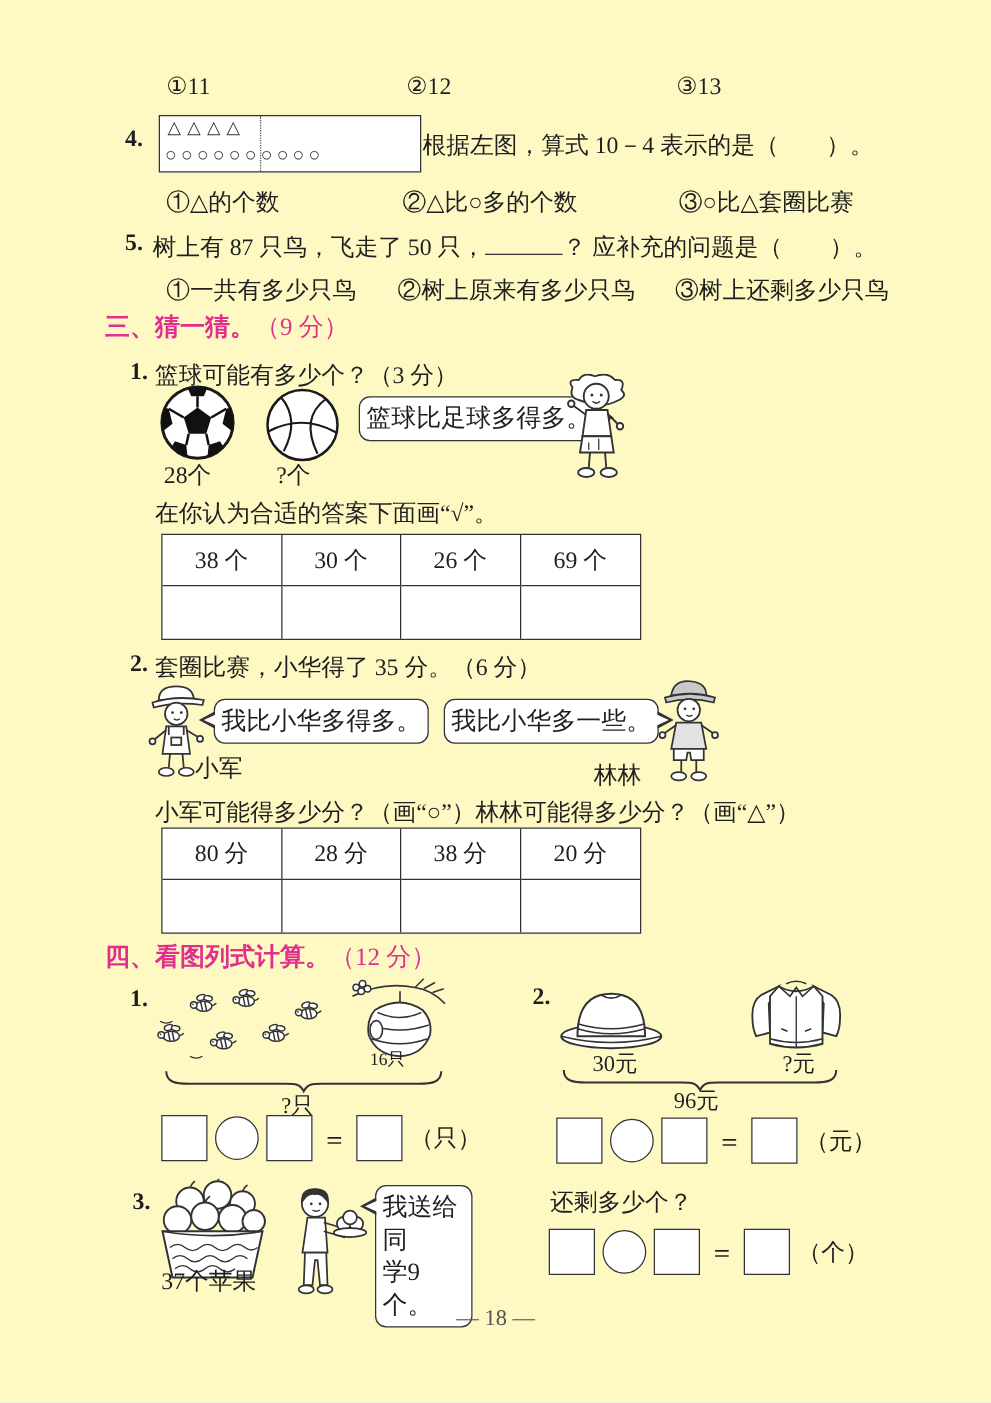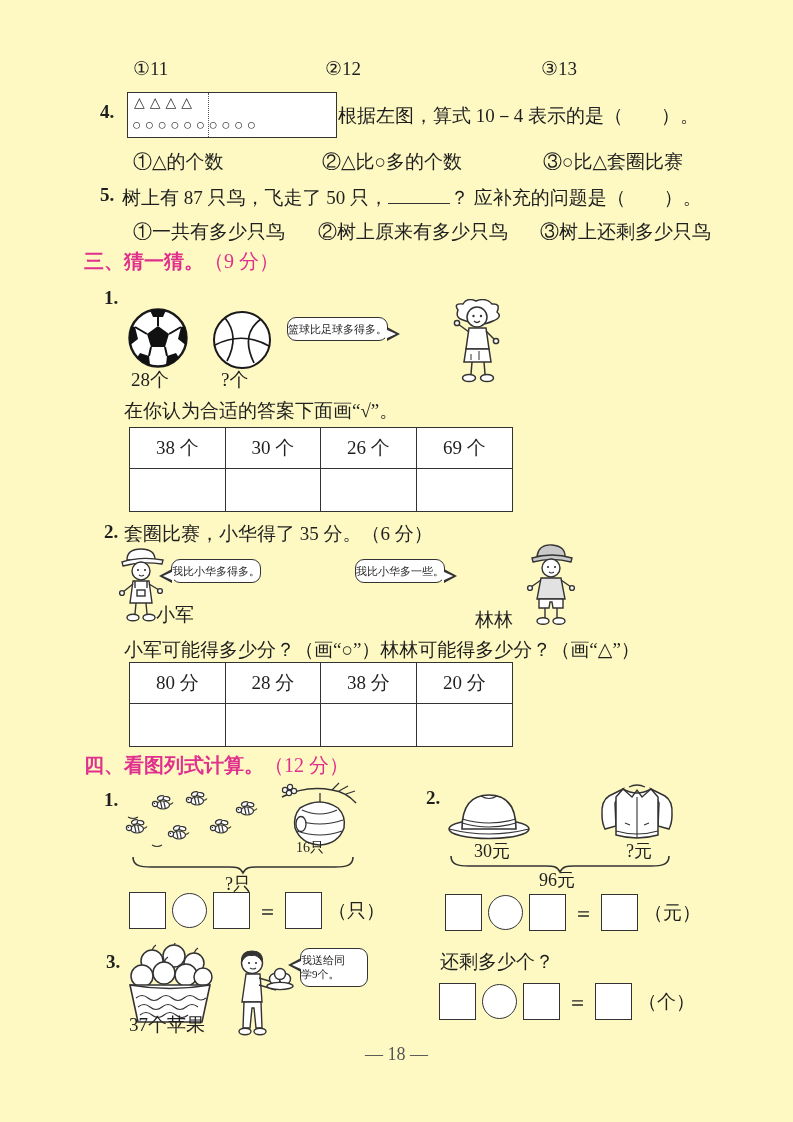--- a/index.html
+++ b/index.html
@@ -21,21 +21,21 @@
   
   .blank{display:inline-block; width:62px; height:1em; border-bottom:1.5px solid #333; vertical-align:baseline;}
   
   .anstable{position:absolute; display:grid; grid-template-columns:repeat(4,95.5px); border:1.7px solid #333; background:#fff;}
   .anstable .cell{border-right:1.2px solid #333; border-bottom:1.2px solid #333;
     display:flex; align-items:center; justify-content:center; font-size:19px; height:40px;}
   .anstable .cell:nth-child(4n){border-right:none;}
   .anstable .cell.ans{height:42px; border-bottom:none;}
   
   .bubble{position:absolute; border:1.6px solid #333; border-radius:9px; background:#fff;
-    padding:4px 0; font-size:11px; line-height:1.3; white-space:nowrap;}
+    padding:4px 5px; font-size:20px; line-height:1.3; white-space:nowrap;}
   .bubble.wrap{white-space:normal; width:66px;}
   .tail-r::before{content:""; position:absolute; right:-13px; top:9px;
     border:7px solid transparent; border-left:13px solid #333; border-right:0;}
   .tail-r::after{content:""; position:absolute; right:-9px; top:10.5px;
     border:5.5px solid transparent; border-left:11px solid #fff; border-right:0;}
   .tail-l::before{content:""; position:absolute; left:-13px; top:9px;
     border:7px solid transparent; border-right:13px solid #333; border-left:0;}
   .tail-l::after{content:""; position:absolute; left:-9px; top:10.5px;
     border:5.5px solid transparent; border-right:11px solid #fff; border-left:0;}
   
@@ -73,20 +73,21 @@
   </div>
   <span class="abs" style="left:133px;top:219px">①一共有多少只鸟</span>
   <span class="abs" style="left:318px;top:219px">②树上原来有多少只鸟</span>
   <span class="abs" style="left:540px;top:219px">③树上还剩多少只鸟</span>
 
   <div class="abs" style="left:84px;top:248px;font-size:20px">
     <span class="pink bold">三、猜一猜。</span><span class="pink">（9 分）</span>
   </div>
 
   <span class="abs qnum" style="left:104px;top:287px">1.</span>
+  <span class="abs" style="left:124px;top:287px">篮球可能有多少个？（3 分）</span>
 
   <svg class="abs" style="left:126px;top:306px" width="64" height="64" viewBox="0 0 64 64">
     <defs>
         <clipPath id="sbclip">
           <circle cx="32" cy="32" r="28.5"></circle>
         </clipPath>
       </defs>
     <circle cx="32" cy="32" r="28.5" fill="#fff" stroke="#1a1a1a" stroke-width="2.4"></circle>
     <g clip-path="url(#sbclip)">
       <polygon points="32,20 43,28 39,41 25,41 21,28" fill="#111"></polygon>

